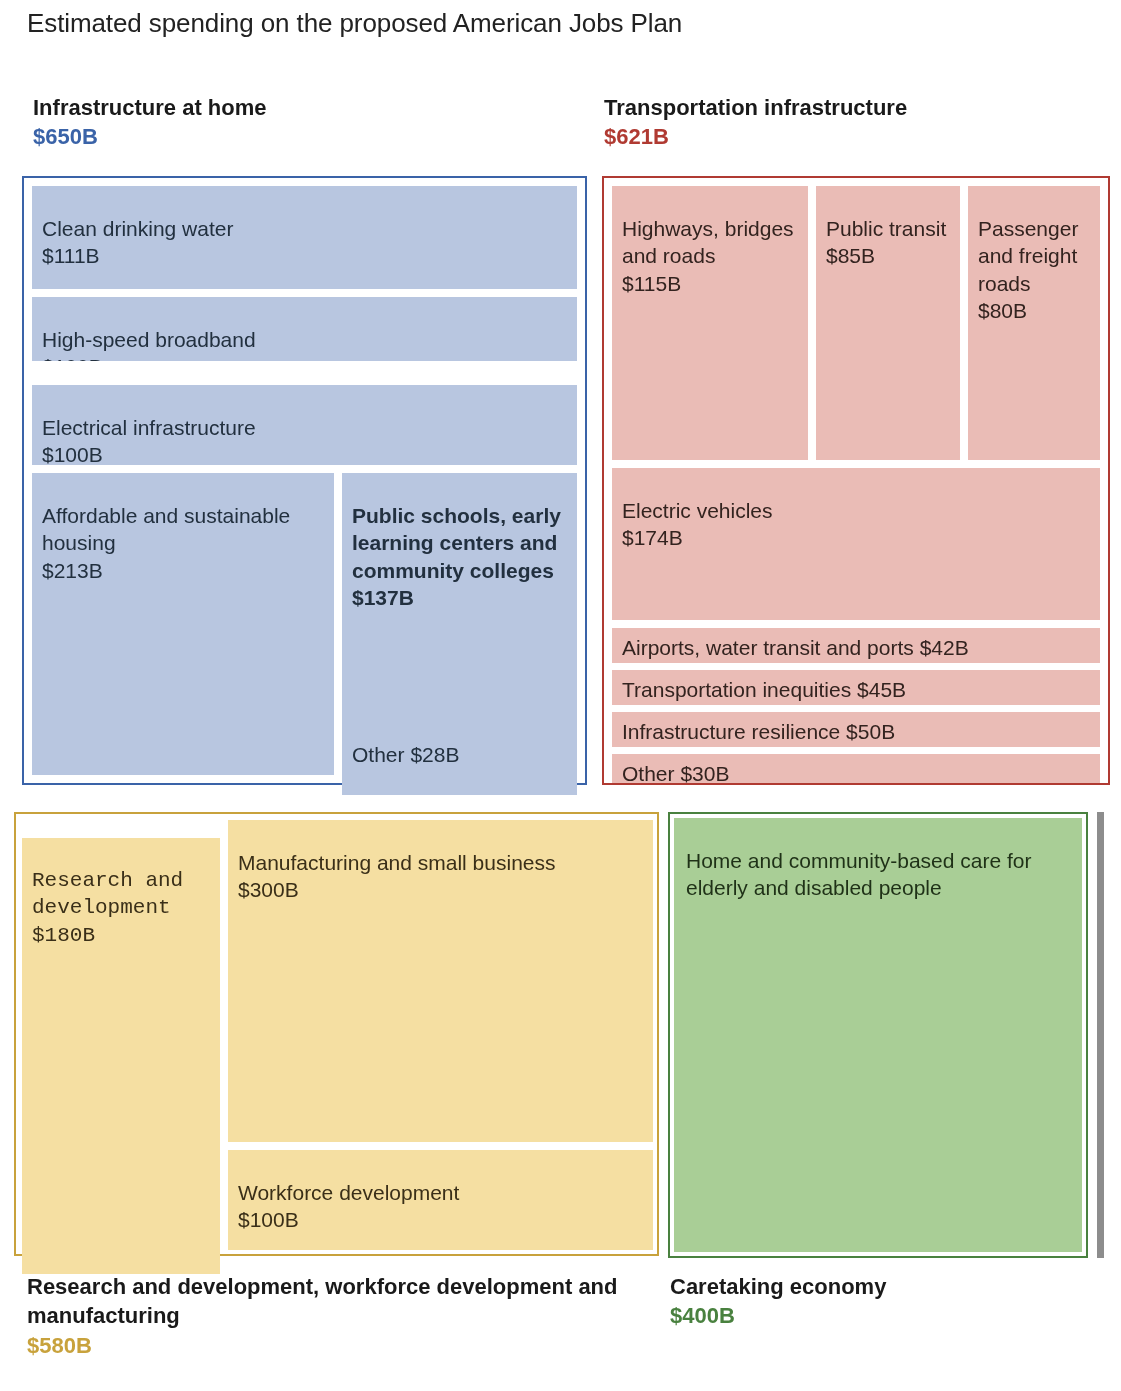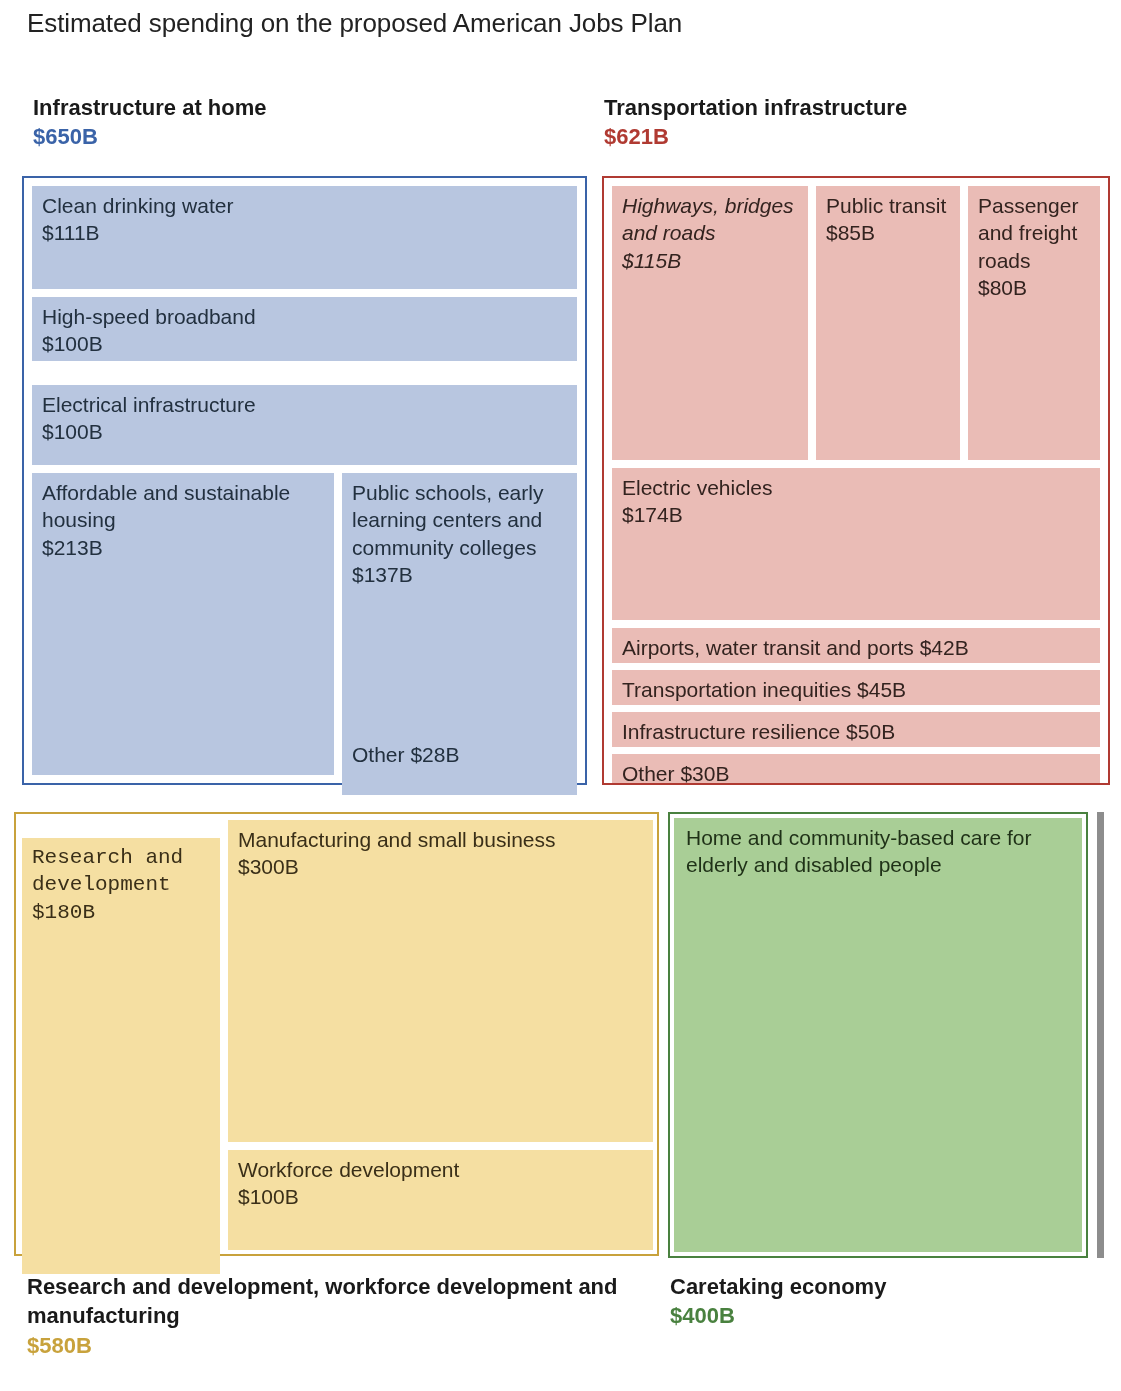--- a/index.html
+++ b/index.html
@@ -60,21 +60,21 @@
 
   
   .cell {
     position: absolute;
     box-sizing: border-box;
     padding: 6px 9px 4px 10px;
     font-size: 21px;
     line-height: 1.30;
     overflow: hidden;
   }
-  .cell .lbl   { display: block; }
+  .cell .lbl   { display: block; margin-top: 23px; }
   .cell .amt   { display: block; }
   .cell.inline .lbl { display: inline; }
   .cell.inline .amt { display: inline; }
 
   .c-blue   { background: #b8c6e0; color: #22303f; }
   .c-red    { background: #eabcb6; color: #33231f; }
   .c-yellow { background: #f5dfa2; color: #3a2f18; }
   .c-green  { background: #a9ce96; color: #1f3117; }
 
   
@@ -111,37 +111,37 @@
   <div class="cell c-blue" style="left:8px; top:207px; width:545px; height:80px;">
     <span class="lbl">Electrical infrastructure</span>
     <span class="amt">$100B</span>
   </div>
 
   <div class="cell c-blue" style="left:8px; top:295px; width:302px; height:302px;">
     <span class="lbl">Affordable and sustainable housing</span>
     <span class="amt">$213B</span>
   </div>
 
-  <div class="cell c-blue" style="left:318px; top:295px; width:235px; height:322px;">
+  <div class="cell c-blue" style="left:318px; top:295px; width:235px; height:322px;font-weight:bold;">
     <span class="lbl">Public schools, early learning centers and community colleges</span>
     <span class="amt">$137B</span>
   </div>
 
   <div class="cell c-blue inline" style="left:318px; top:557px; width:235px; height:40px;">
     <span class="lbl">Other</span><span>&nbsp;</span><span class="amt">$28B</span>
   </div>
 </div>
 
 <div class="sec-head head-red">
   <span class="sec-name">Transportation infrastructure</span>
   <span class="sec-total" style="color:#b03a32">$621B</span>
 </div>
 
 <div class="tm-box tm-red">
-  <div class="cell c-red" style="left:8px; top:8px; width:196px; height:274px;font-style:italic;">
+  <div class="cell c-red" style="left:8px; top:8px; width:196px; height:274px;">
     <span class="lbl">Highways, bridges and roads</span>
     <span class="amt">$115B</span>
   </div>
 
   <div class="cell c-red" style="left:212px; top:8px; width:144px; height:274px;">
     <span class="lbl">Public transit</span>
     <span class="amt">$85B</span>
   </div>
 
   <div class="cell c-red" style="left:364px; top:8px; width:132px; height:274px;">

